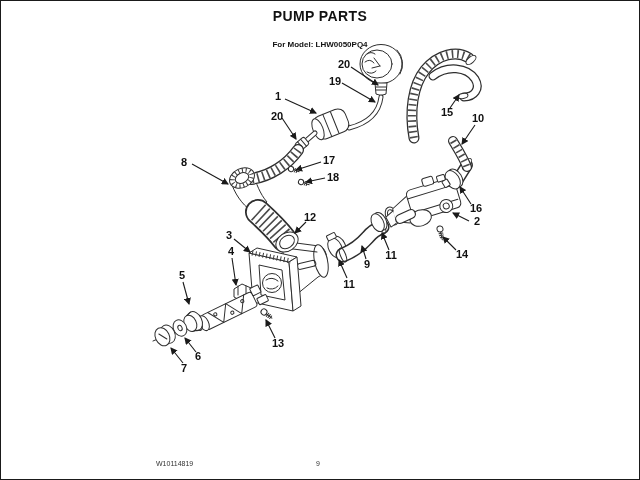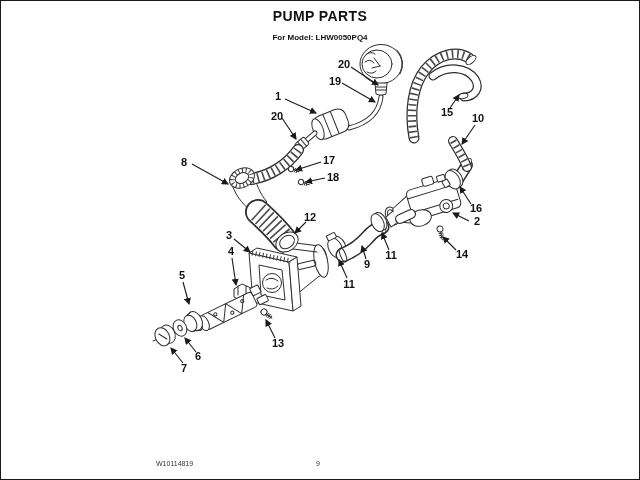--- a/index.html
+++ b/index.html
@@ -4,21 +4,21 @@
 <style>
   * { margin:0; padding:0; box-sizing:border-box; }
   html,body { background:#fff; }
   .page {
     position:relative; width:640px; height:480px; background:#fff;
     border:1px solid #1a1a1a; overflow:hidden;
     font-family:"Liberation Sans", sans-serif; color:#111;
   }
   .hdr { position:absolute; top:7px; left:0; width:100%; text-align:center; line-height:1.15; }
   .hdr .title { font-size:14px; font-weight:bold; letter-spacing:.4px; }
-  .hdr .model { font-size:8px; font-weight:bold; margin-top:9px; }
+  .hdr .model { font-size:8px; font-weight:bold; margin-top:16px; }
   .hdr .finish { font-size:8px; font-weight:bold; padding-left:28px; }
   .foot-doc  { position:absolute; left:155px; top:459px; font-size:7px; color:#333; }
   .foot-page { position:absolute; left:315px; top:459px; font-size:7px; color:#333; }
   svg.diagram { position:absolute; left:0; top:0; }
 
   .ln  { stroke:#2e2e2e; fill:none; stroke-width:1; stroke-linecap:round; stroke-linejoin:round; }
   .fw  { stroke:#2e2e2e; fill:#fff; stroke-width:1; stroke-linejoin:round; }
   .to  { stroke:#2e2e2e; fill:none; stroke-linecap:round; }
   .ti  { stroke:#fff;    fill:none; stroke-linecap:round; }
   .tc  { stroke:#4a4a4a; fill:none; stroke-dasharray:1.6 3.8; stroke-linecap:butt; }

